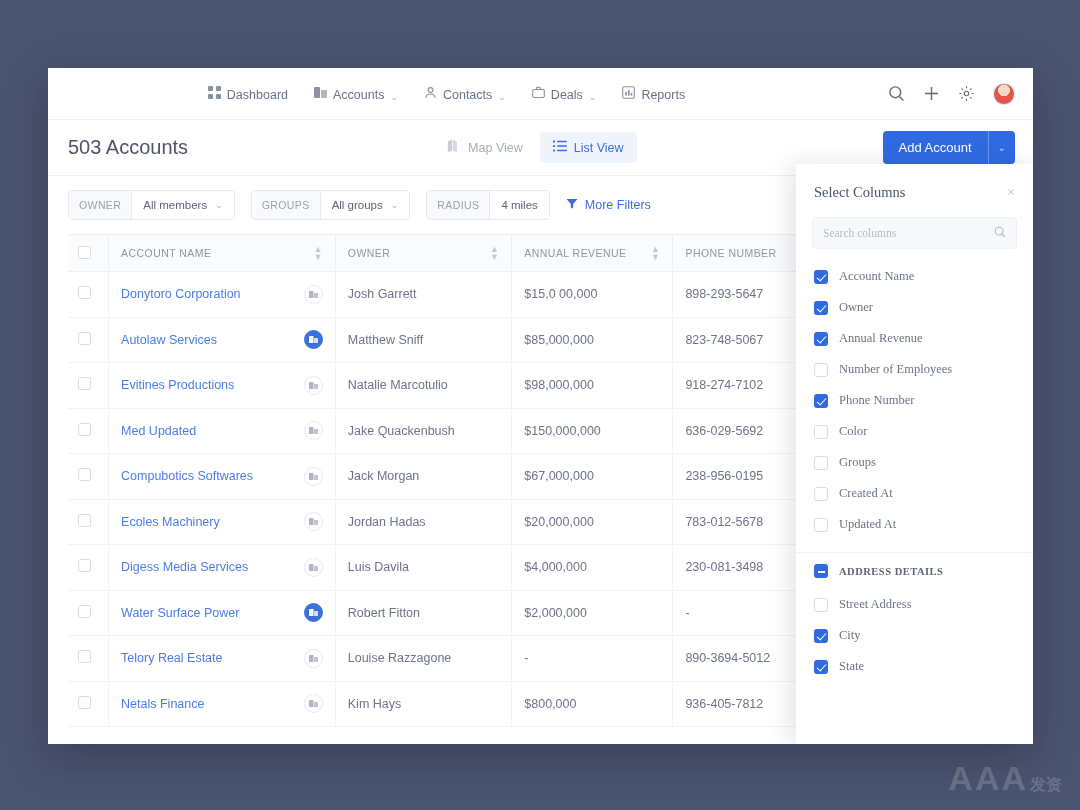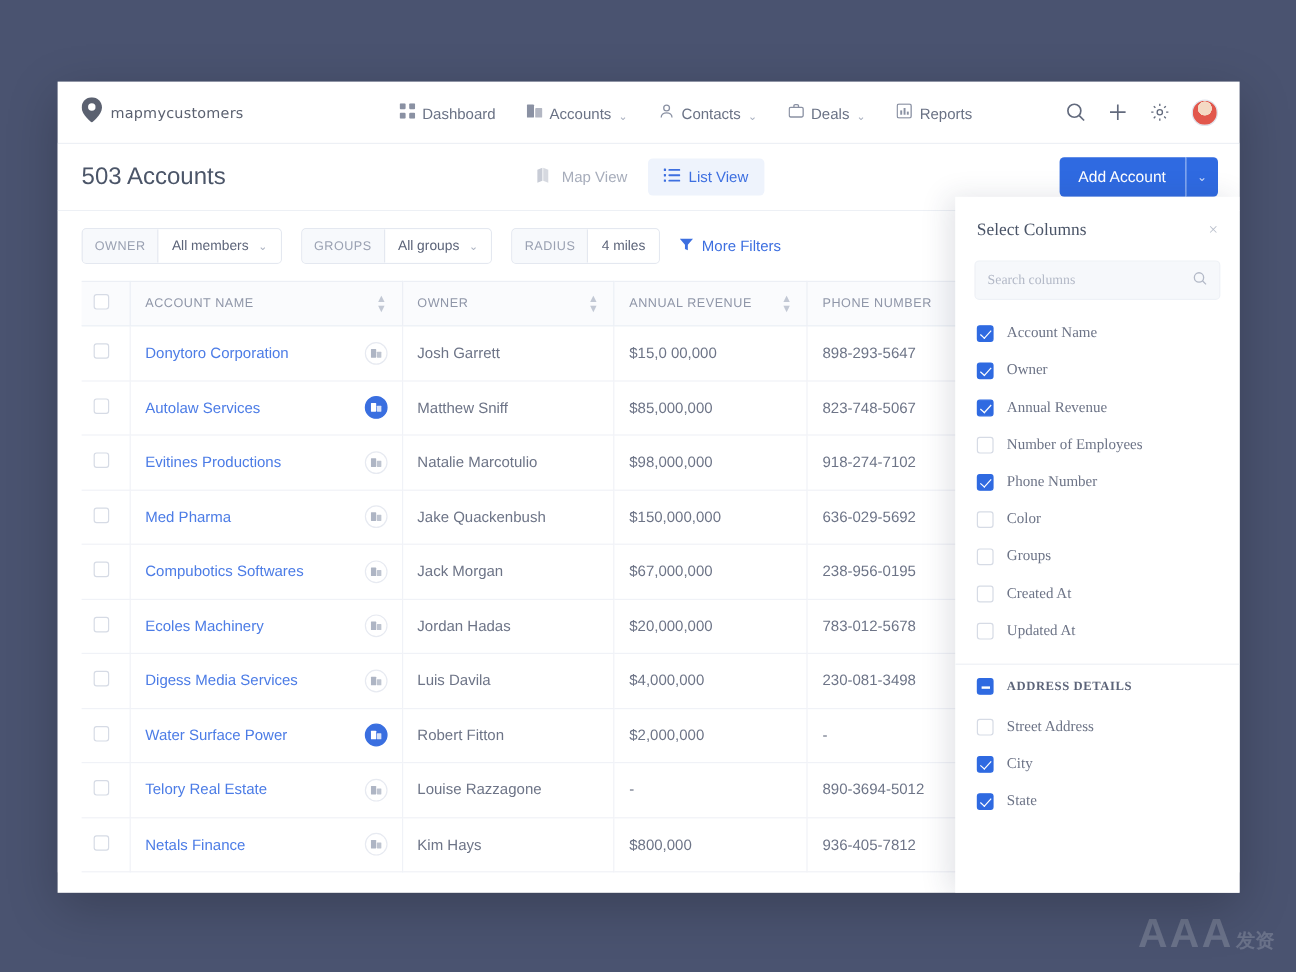--- a/index.html
+++ b/index.html
@@ -182,29 +182,20 @@
 </head>
 <body>
 
 <div id="watermark">
   <span>AAA</span><span class="cn">发资</span>
 </div>
 
 <div id="app-window">
 
   <div id="topnav">
-    <div class="logo">
-      <span>
-        <svg width="17" height="21" viewBox="0 0 17 21">
-            <path d="M8.5 0C3.8 0 0 3.8 0 8.5c0 6 8.5 12.5 8.5 12.5S17 14.5 17 8.5C17 3.8 13.2 0 8.5 0z" fill="#5b6170"></path>
-            <circle cx="8.5" cy="8.1" r="3.1" fill="#fff"></circle>
-          </svg>
-      </span>
-      <span class="logo-text">mapmycustomers</span>
-    </div>
 
     <div class="navlinks">
       <div class="navlink">
         <span>
           <svg width="13" height="13" viewBox="0 0 13 13" fill="#8a91a3">
               <rect x="0" y="0" width="5" height="5" rx="1"></rect>
               <rect x="8" y="0" width="5" height="5" rx="1"></rect>
               <rect x="0" y="8" width="5" height="5" rx="1"></rect>
               <rect x="8" y="8" width="5" height="5" rx="1"></rect>
             </svg>
@@ -440,21 +431,21 @@
             </td>
             <td>Natalie Marcotulio</td>
             <td>$98,000,000</td>
             <td>918-274-7102</td>
             <td>Durham</td>
           </tr>
           <tr>
             <td class="col-cb"><span class="cb"></span></td>
             <td>
               <div class="acct-cell">
-                <span class="acct-link">Med Pharma</span>
+                <span class="acct-link">Med Updated</span>
                 <span class="co-badge ">
                   <svg width="9" height="9" viewBox="0 0 10 10" fill="#aeb5c4">
                     <rect x="0" y="1" width="5" height="8" rx="0.6"></rect>
                     <rect x="5.6" y="3.4" width="4.4" height="5.6" rx="0.6" opacity="0.8"></rect>
                   </svg>
                 </span>
               </div>
             </td>
             <td>Jake Quackenbush</td>
             <td>$150,000,000</td>

